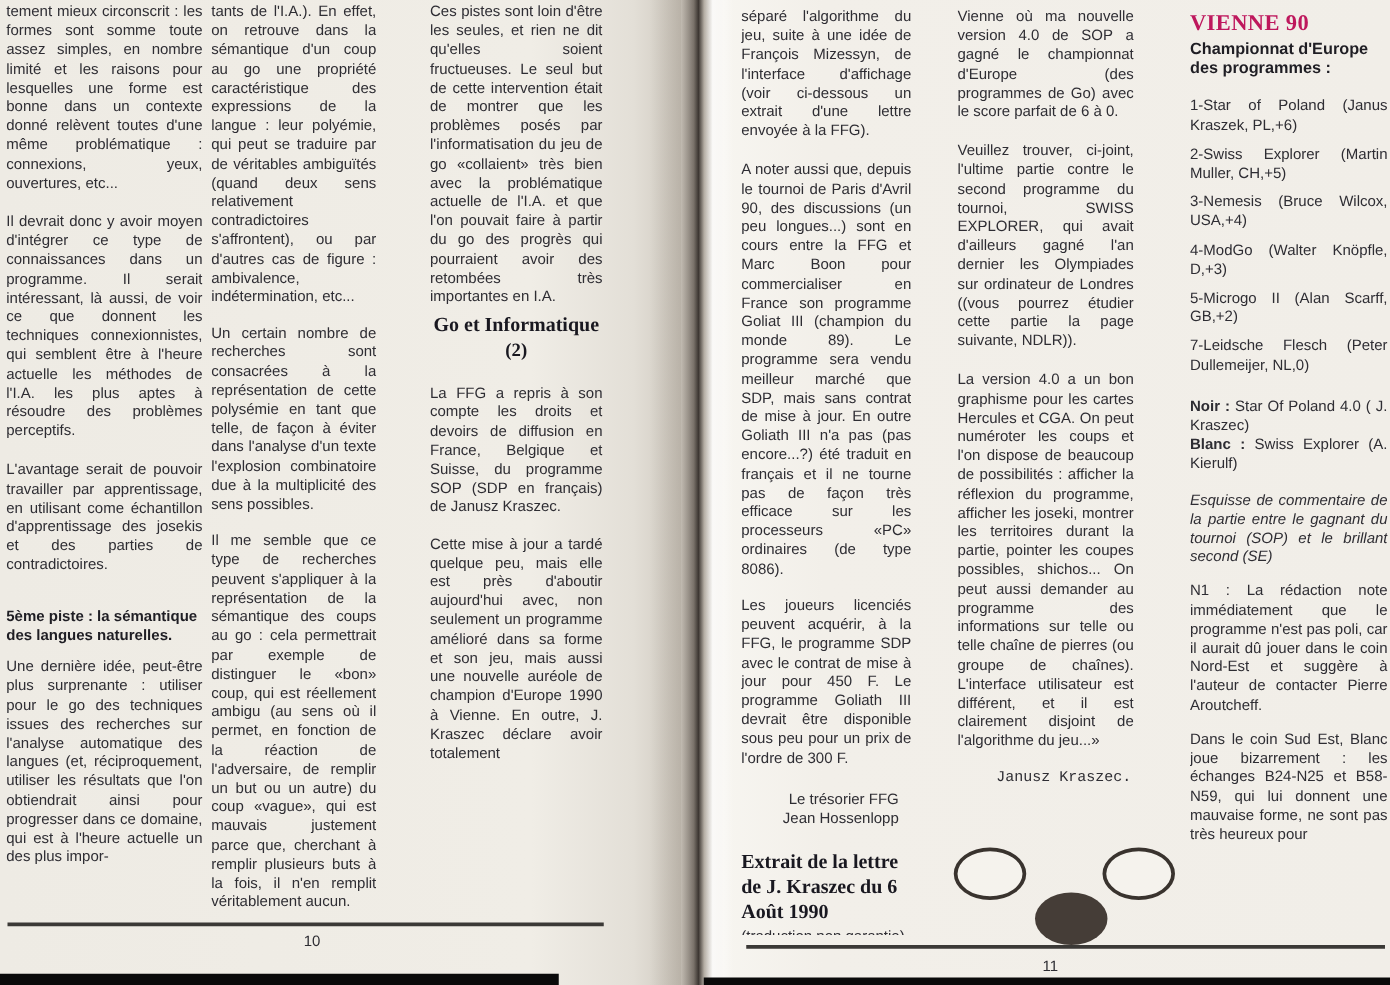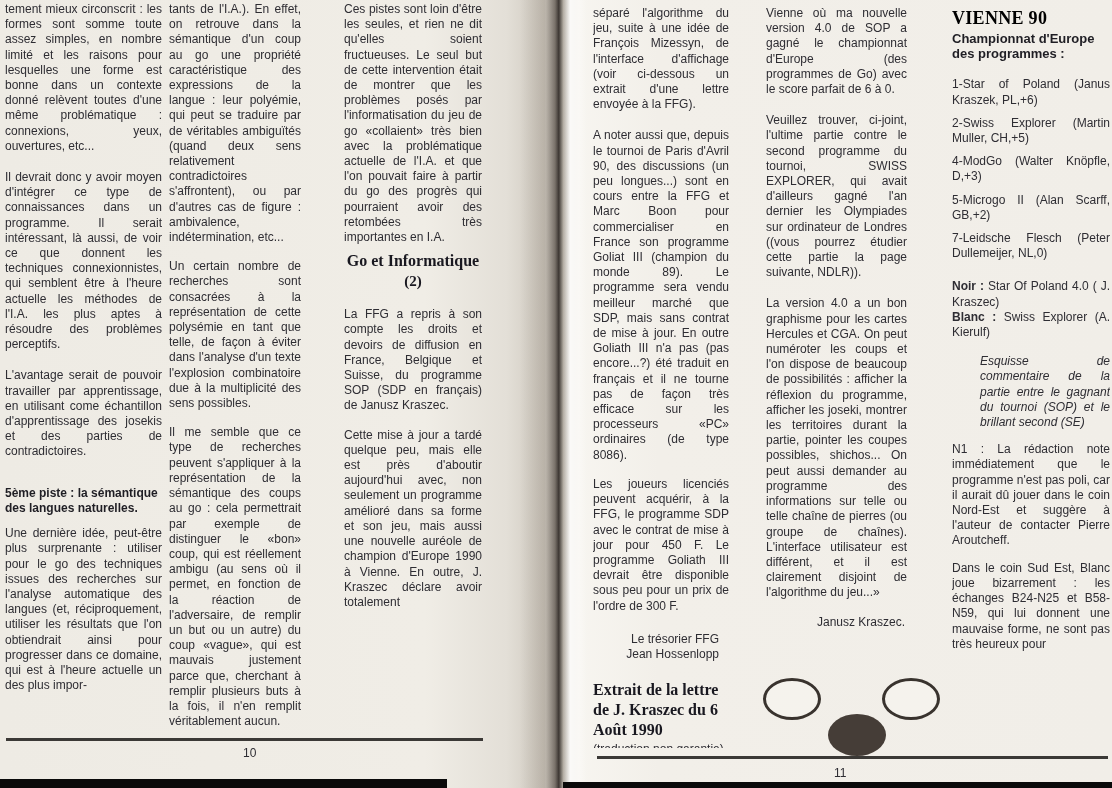--- a/index.html
+++ b/index.html
@@ -33,23 +33,23 @@
   .mt14{margin-top:14px} .mt16{margin-top:16px} .mt18{margin-top:18px}
   .mt22{margin-top:6px} .mt26{margin-top:26px}
   .h-sans { font-weight:bold; color:#1f1e24; text-align:left; }
   .h-serif {
     font-family:"Liberation Serif", serif; font-weight:bold;
     font-size:16px; line-height:20px; color:#191820; text-align:left;
   }
   .h-serif.center { text-align:center; }
   .title-serif {
     font-family:"Liberation Serif", serif; font-weight:bold;
-    font-size:18px; line-height:21px; color:#000000; letter-spacing:0.3px; text-align:left;
+    font-size:18px; line-height:21px; color:#be185d; letter-spacing:0.3px; text-align:left;
   }
-  .italic { font-style:italic;margin-left:28px; }
+  .italic { font-style:italic; }
   .right { text-align:right; }
   .rule { position:absolute; z-index:3; height:3px; background:#3b3936; }
   .pagenum { position:absolute; z-index:3; font-size:12px; color:#2e2d33; }
   .stone { position:absolute; z-index:3; border-radius:50%; }
   .stone.white { border:3px solid #39332e; background:rgba(247,245,240,0.55); }
   .stone.black { background:#453d37; }
   .scan-strip { position:absolute; z-index:5; background:#0a0a0a; }
   .listitem { margin-top:8px; }
 </style>
 </head>
@@ -95,33 +95,34 @@
     <p class="p right" style="padding-right:10px;">Jean Hossenlopp</p>
     <p class="p h-serif mt18">Extrait de la lettre de J. Kraszec du 6 Août 1990</p>
     <p class="p" style="margin-top:2px; text-align:left;">(traduction non garantie)</p>
 
   </div>
 
   <div class="col" style="left:766px; top:6px; width:141px; height:742px;">
     <p class="p">Vienne où ma nouvelle version 4.0 de SOP a gagné le championnat d'Europe (des programmes de Go) avec le score parfait de 6 à 0.</p>
     <p class="p mt16">Veuillez trouver, ci-joint, l'ultime partie contre le second programme du tournoi, SWISS EXPLORER, qui avait d'ailleurs gagné l'an dernier les Olympiades sur ordinateur de Londres ((vous pourrez étudier cette partie la page suivante, NDLR)).</p>
     <p class="p mt16">La version 4.0 a un bon graphisme pour les cartes Hercules et CGA. On peut numéroter les coups et l'on dispose de beaucoup de possibilités : afficher la réflexion du programme, afficher les joseki, montrer les territoires durant la partie, pointer les coupes possibles, shichos... On peut aussi demander au programme des informations sur telle ou telle chaîne de pierres (ou groupe de chaînes). L'interface utilisateur est différent, et il est clairement disjoint de l'algorithme du jeu...»</p>
-    <p class="p right mt14" style="padding-right:2px;">Janusz Kraszec.</p>
+    <p class="p right mt14" style="padding-right:2px;font-family:Liberation Mono, monospace;">Janusz Kraszec.</p>
   </div>
 
   <div class="stone white" style="left:763px; top:678px; width:52px; height:36px;"></div>
   <div class="stone white" style="left:882px; top:678px; width:52px; height:36px;"></div>
   <div class="stone black" style="left:828px; top:714px; width:58px; height:42px;"></div>
 
   <div class="col" style="left:952px; top:8px; width:158px; height:748px;">
     <p class="p title-serif">VIENNE 90</p>
     <p class="p h-sans" style="font-size:13px; margin-top:2px;">Championnat d'Europe des programmes :</p>
     <div style="margin-top:16px;">
       <p class="p listitem" style="margin-top:0;">1-Star of Poland (Janus Kraszek, PL,+6)</p>
       <p class="p listitem">2-Swiss Explorer (Martin Muller, CH,+5)</p>
+      <p class="p listitem">3-Nemesis (Bruce Wilcox, USA,+4)</p>
       <p class="p listitem">4-ModGo (Walter Knöpfle, D,+3)</p>
       <p class="p listitem">5-Microgo II (Alan Scarff, GB,+2)</p>
       <p class="p listitem">7-Leidsche Flesch (Peter Dullemeijer, NL,0)</p>
     </div>
     <p class="p mt18"><b>Noir :</b> <span>Star Of Poland 4.0 ( J. Kraszec)</span></p>
     <p class="p"><b>Blanc :</b> <span>Swiss Explorer (A. Kierulf)</span></p>
     <p class="p italic mt14">Esquisse de commentaire de la partie entre le gagnant du tournoi (SOP) et le brillant second (SE)</p>
     <p class="p mt12">N1 : La rédaction note immédiatement que le programme n'est pas poli, car il aurait dû jouer dans le coin Nord-Est et suggère à l'auteur de contacter Pierre Aroutcheff.</p>
     <p class="p mt12">Dans le coin Sud Est, Blanc joue bizarrement : les échanges B24-N25 et B58-N59, qui lui donnent une mauvaise forme, ne sont pas très heureux pour</p>
   </div>

